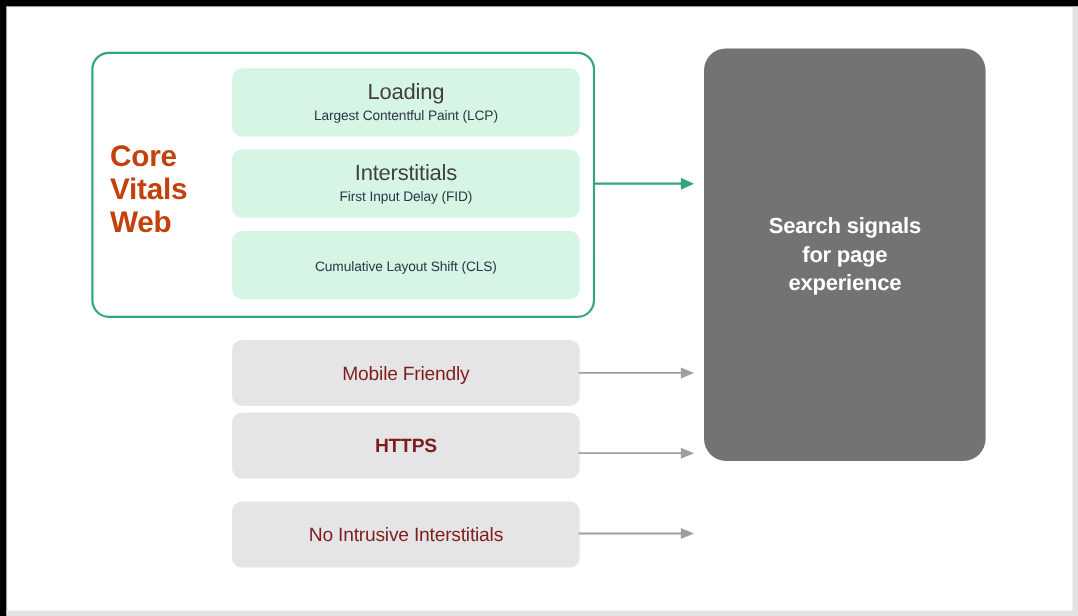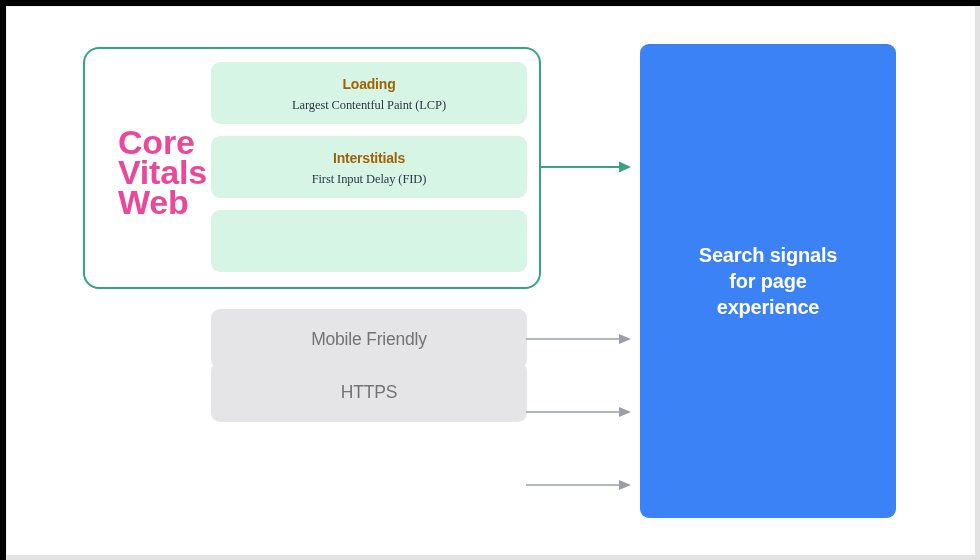--- a/index.html
+++ b/index.html
@@ -51,25 +51,25 @@
     top: 46px;
     width: 458px;
     height: 242px;
     box-sizing: border-box;
     border: 2px solid #35a57f;
     border-radius: 16px;
     background: transparent;
   }
   #cwv-label {
     position: absolute;
-    left: 118px;
+    left: 100px;
     top: 126px;
     width: 92px;
-    color: #ec4899;
-    font-size: 34px;
+    color: #c2410c;
+    font-size: 27px;
     font-weight: bold;
     line-height: 30px;
     letter-spacing: -0.2px;
   }
   #cwv-label span { display: block; }
 
   
   .metric-box {
     position: absolute;
     left: 211px;
@@ -77,81 +77,80 @@
     height: 62px;
     background: #d6f5e4;
     border-radius: 9px;
     display: flex;
     flex-direction: column;
     align-items: center;
     justify-content: center;
     box-sizing: border-box;
   }
   .metric-box .m-title {
-    color: #a16207;
-    font-size: 14px;
-    font-weight: bold;
+    color: #404040;
+    font-size: 20px;
+    font-weight: normal;
     line-height: 21px;
     letter-spacing: -0.2px;
   }
   .metric-box .m-sub {
     color: #2c3845;
     font-size: 12.5px;
     line-height: 16px;
     margin-top: 2px;
     letter-spacing: -0.1px;
-    font-family: Liberation Serif, serif;
   }
   #metric-0 { top: 61px; }
   #metric-1 { top: 135px; }
   #metric-2 { top: 209px; }
 
   
   .signal-box {
     position: absolute;
     left: 211px;
     width: 316px;
     height: 60px;
     background: #e5e5e7;
     border-radius: 9px;
     display: flex;
     align-items: center;
     justify-content: center;
     box-sizing: border-box;
   }
   .signal-box .s-title {
-    color: #737373;
+    color: #7f1d1d;
     font-size: 17.5px;
     line-height: 21px;
     letter-spacing: -0.2px;
   }
   #signal-0 { top: 308px; }
-  #signal-1 { top: 361px; }
+  #signal-1 { top: 374px; font-weight: bold; }
   #signal-2 { top: 455px; }
 
   
   .arrow {
     position: absolute;
     height: 16px;
   }
   .arrow svg { display: block; overflow: visible; }
   #arrow-cwv   { left: 540px; top: 158px; width: 92px; }
   #arrow-sig-0 { left: 526px; top: 330px; width: 106px; }
   #arrow-sig-1 { left: 526px; top: 403px; width: 106px; }
   #arrow-sig-2 { left: 526px; top: 476px; width: 106px; }
 
   
   #search-signals-panel {
     position: absolute;
     left: 640px;
     top: 43px;
     width: 256px;
-    height: 474px;
-    background: #3b82f6;
-    border-radius: 9px;
+    height: 375px;
+    background: #737373;
+    border-radius: 20px;
     display: flex;
     align-items: center;
     justify-content: center;
   }
   #search-signals-text {
     color: #ffffff;
     font-size: 20px;
     font-weight: bold;
     line-height: 26px;
     text-align: center;
@@ -176,27 +175,31 @@
 
       <div class="metric-box" id="metric-0">
         <div class="m-title">Loading</div>
         <div class="m-sub">Largest Contentful Paint (LCP)</div>
       </div>
       <div class="metric-box" id="metric-1">
         <div class="m-title">Interstitials</div>
         <div class="m-sub">First Input Delay (FID)</div>
       </div>
       <div class="metric-box" id="metric-2">
+        <div class="m-sub">Cumulative Layout Shift (CLS)</div>
       </div>
 
       <div class="signal-box" id="signal-0">
         <div class="s-title">Mobile Friendly</div>
       </div>
       <div class="signal-box" id="signal-1">
         <div class="s-title">HTTPS</div>
+      </div>
+      <div class="signal-box" id="signal-2">
+        <div class="s-title">No Intrusive Interstitials</div>
       </div>
 
       <div class="arrow" id="arrow-cwv">
         <svg width="92" height="16" viewBox="0 0 92 16">
           <line x1="0" y1="8" x2="80" y2="8" stroke="#35a57f" stroke-width="2"></line>
           <polygon points="79,2.5 91,8 79,13.5" fill="#35a57f"></polygon>
         </svg>
       </div>
       <div class="arrow" id="arrow-sig-0">
         <svg width="106" height="16" viewBox="0 0 106 16">

